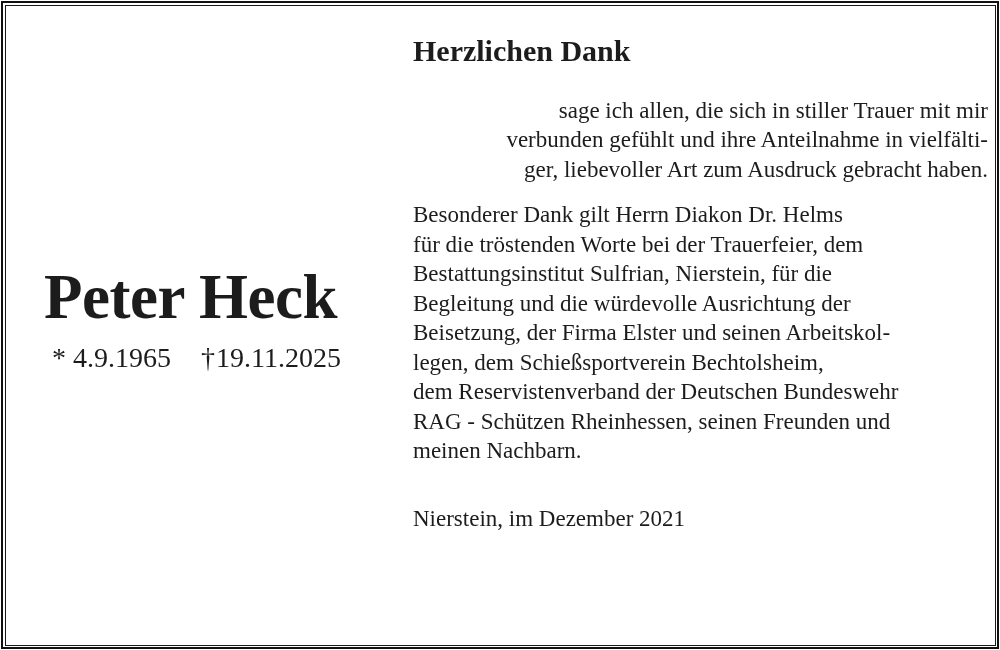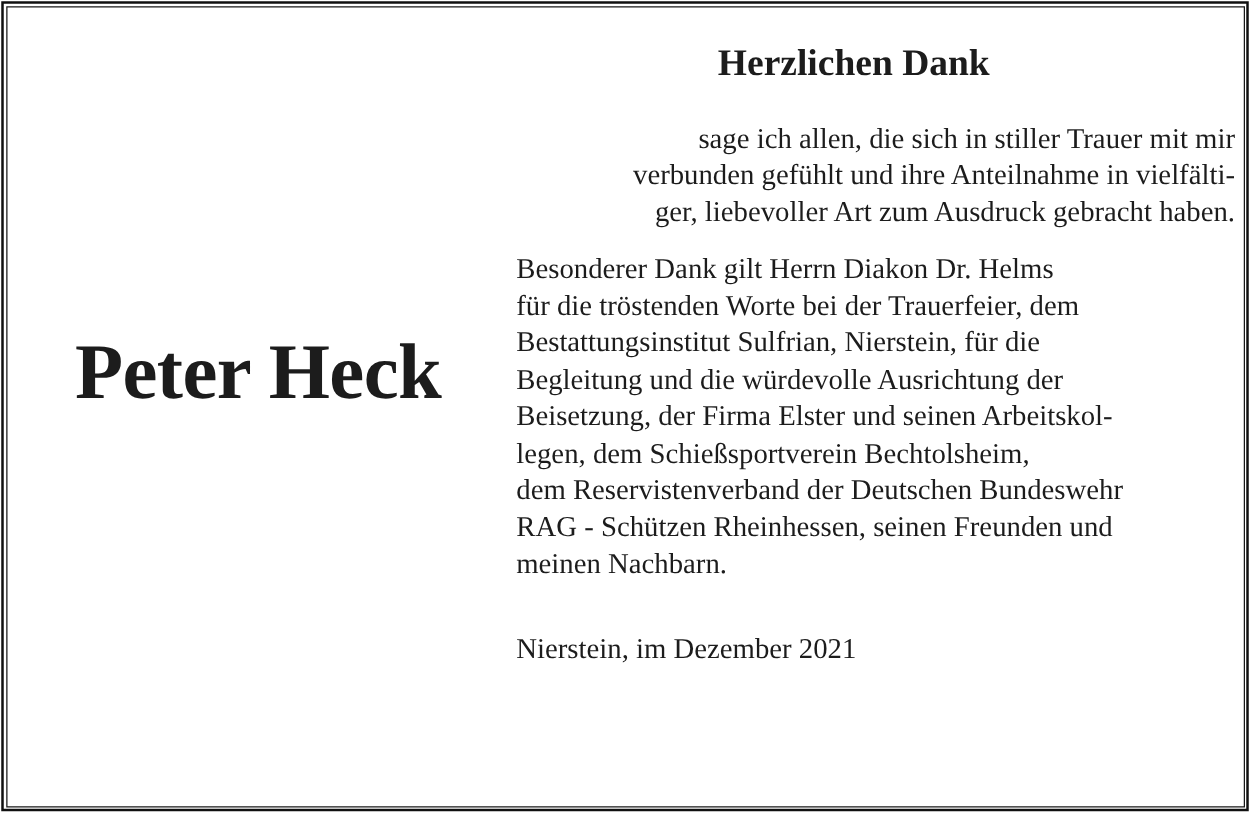--- a/index.html
+++ b/index.html
@@ -25,21 +25,21 @@
   .frame-inner {
     position: absolute;
     inset: 4.5px;
     border: 1.2px solid #181818;
     pointer-events: none;
   }
 
   
   .left-col {
     position: absolute;
-    left: 60px;
+    left: 44px;
     top: 266px;
     width: 340px;
   }
   .deceased-name {
     margin: 0;
     font-size: 63px;
     line-height: 63px;
     font-weight: bold;
     letter-spacing: -0.5px;
     white-space: nowrap;
@@ -58,21 +58,20 @@
   
   .right-col {
     position: absolute;
     left: 413px;
     top: 0;
     width: 575px;
   }
   .thanks-heading {
     margin: 33px 0 0 0;
     width: 540px;
-    text-align: center;
     font-size: 30px;
     line-height: 36px;
     font-weight: bold;
   }
   .para {
     margin: 0;
     font-size: 23px;
     line-height: 29.5px;
     white-space: pre-line;
   }
@@ -91,20 +90,23 @@
   }
 </style>
 </head>
 <body>
 
 <div class="frame-outer"></div>
 <div class="frame-inner"></div>
 
 <div class="left-col">
   <h1 class="deceased-name">Peter Heck</h1>
+  <div class="life-dates">
+    <span class="birth-group"><span class="sym">*</span><span>4.9.1965</span></span><span class="death-group"><span class="sym">†</span><span>19.11.2025</span></span>
+  </div>
 </div>
 
 <div class="right-col">
   <h2 class="thanks-heading">Herzlichen Dank</h2>
   <p class="para para-1">sage ich allen, die sich in stiller Trauer mit mir
 verbunden gefühlt und ihre Anteilnahme in vielfälti-
 ger, liebevoller Art zum Ausdruck gebracht haben.</p>
   <p class="para para-2">Besonderer Dank gilt Herrn Diakon Dr. Helms
 für die tröstenden Worte bei der Trauerfeier, dem
 Bestattungsinstitut Sulfrian, Nierstein, für die

